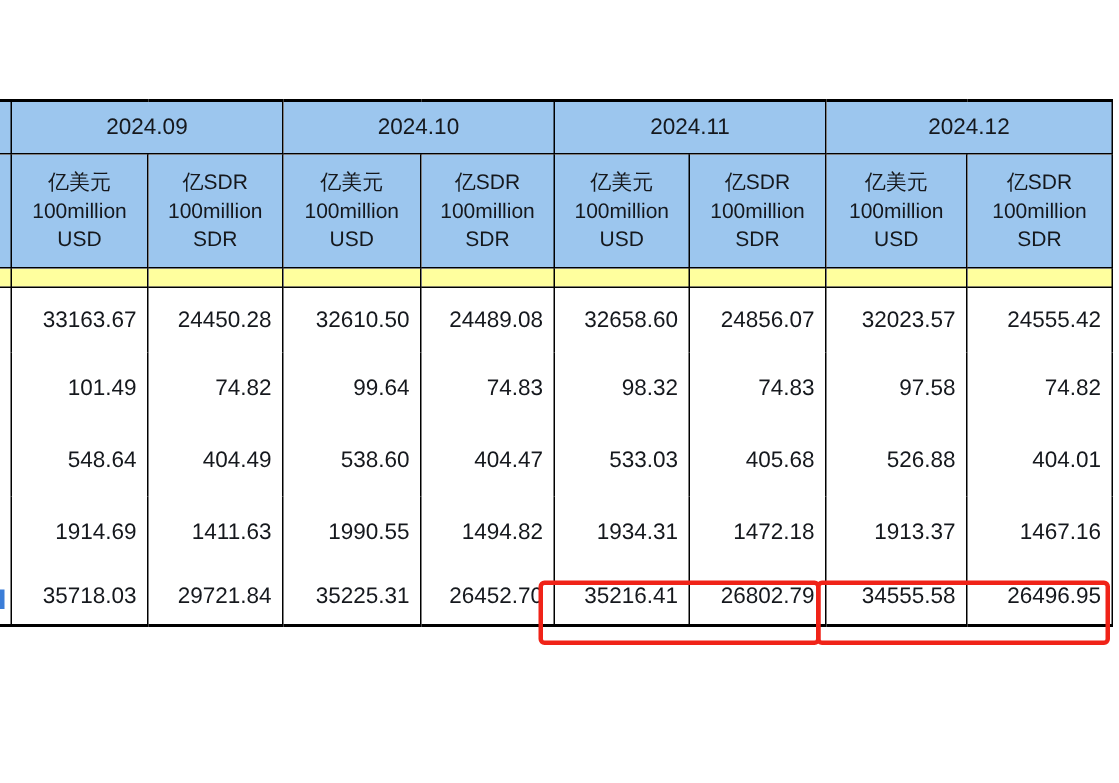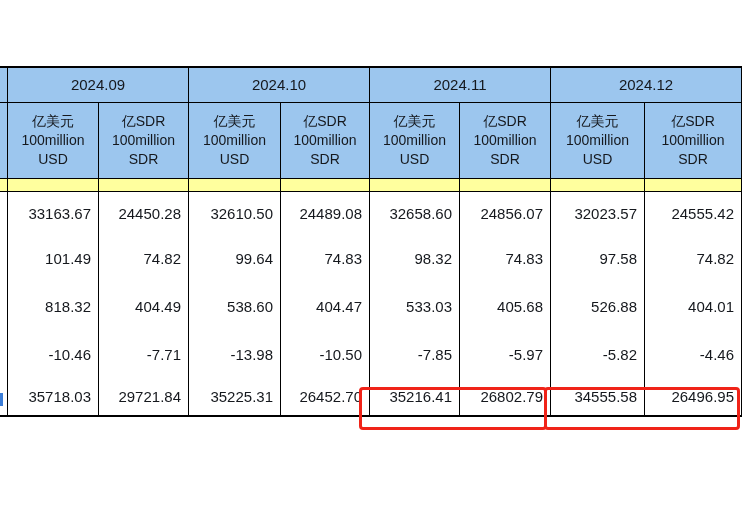--- a/index.html
+++ b/index.html
@@ -149,39 +149,39 @@
         <td>74.82</td>
         <td>99.64</td>
         <td>74.83</td>
         <td>98.32</td>
         <td>74.83</td>
         <td>97.58</td>
         <td>74.82</td>
       </tr>
       <tr class="data-row r2">
         <td></td>
-        <td>818.32</td>
+        <td>548.64</td>
         <td>404.49</td>
         <td>538.60</td>
         <td>404.47</td>
         <td>533.03</td>
         <td>405.68</td>
         <td>526.88</td>
         <td>404.01</td>
       </tr>
-      <tr class="data-row r5">
+      <tr class="data-row r3">
         <td></td>
-        <td>-10.46</td>
-        <td>-7.71</td>
-        <td>-13.98</td>
-        <td>-10.50</td>
-        <td>-7.85</td>
-        <td>-5.97</td>
-        <td>-5.82</td>
-        <td>-4.46</td>
+        <td>1914.69</td>
+        <td>1411.63</td>
+        <td>1990.55</td>
+        <td>1494.82</td>
+        <td>1934.31</td>
+        <td>1472.18</td>
+        <td>1913.37</td>
+        <td>1467.16</td>
       </tr>
       <tr class="data-row r6">
         <td></td>
         <td>35718.03</td>
         <td>29721.84</td>
         <td>35225.31</td>
         <td>26452.70</td>
         <td>35216.41</td>
         <td>26802.79</td>
         <td>34555.58</td>

